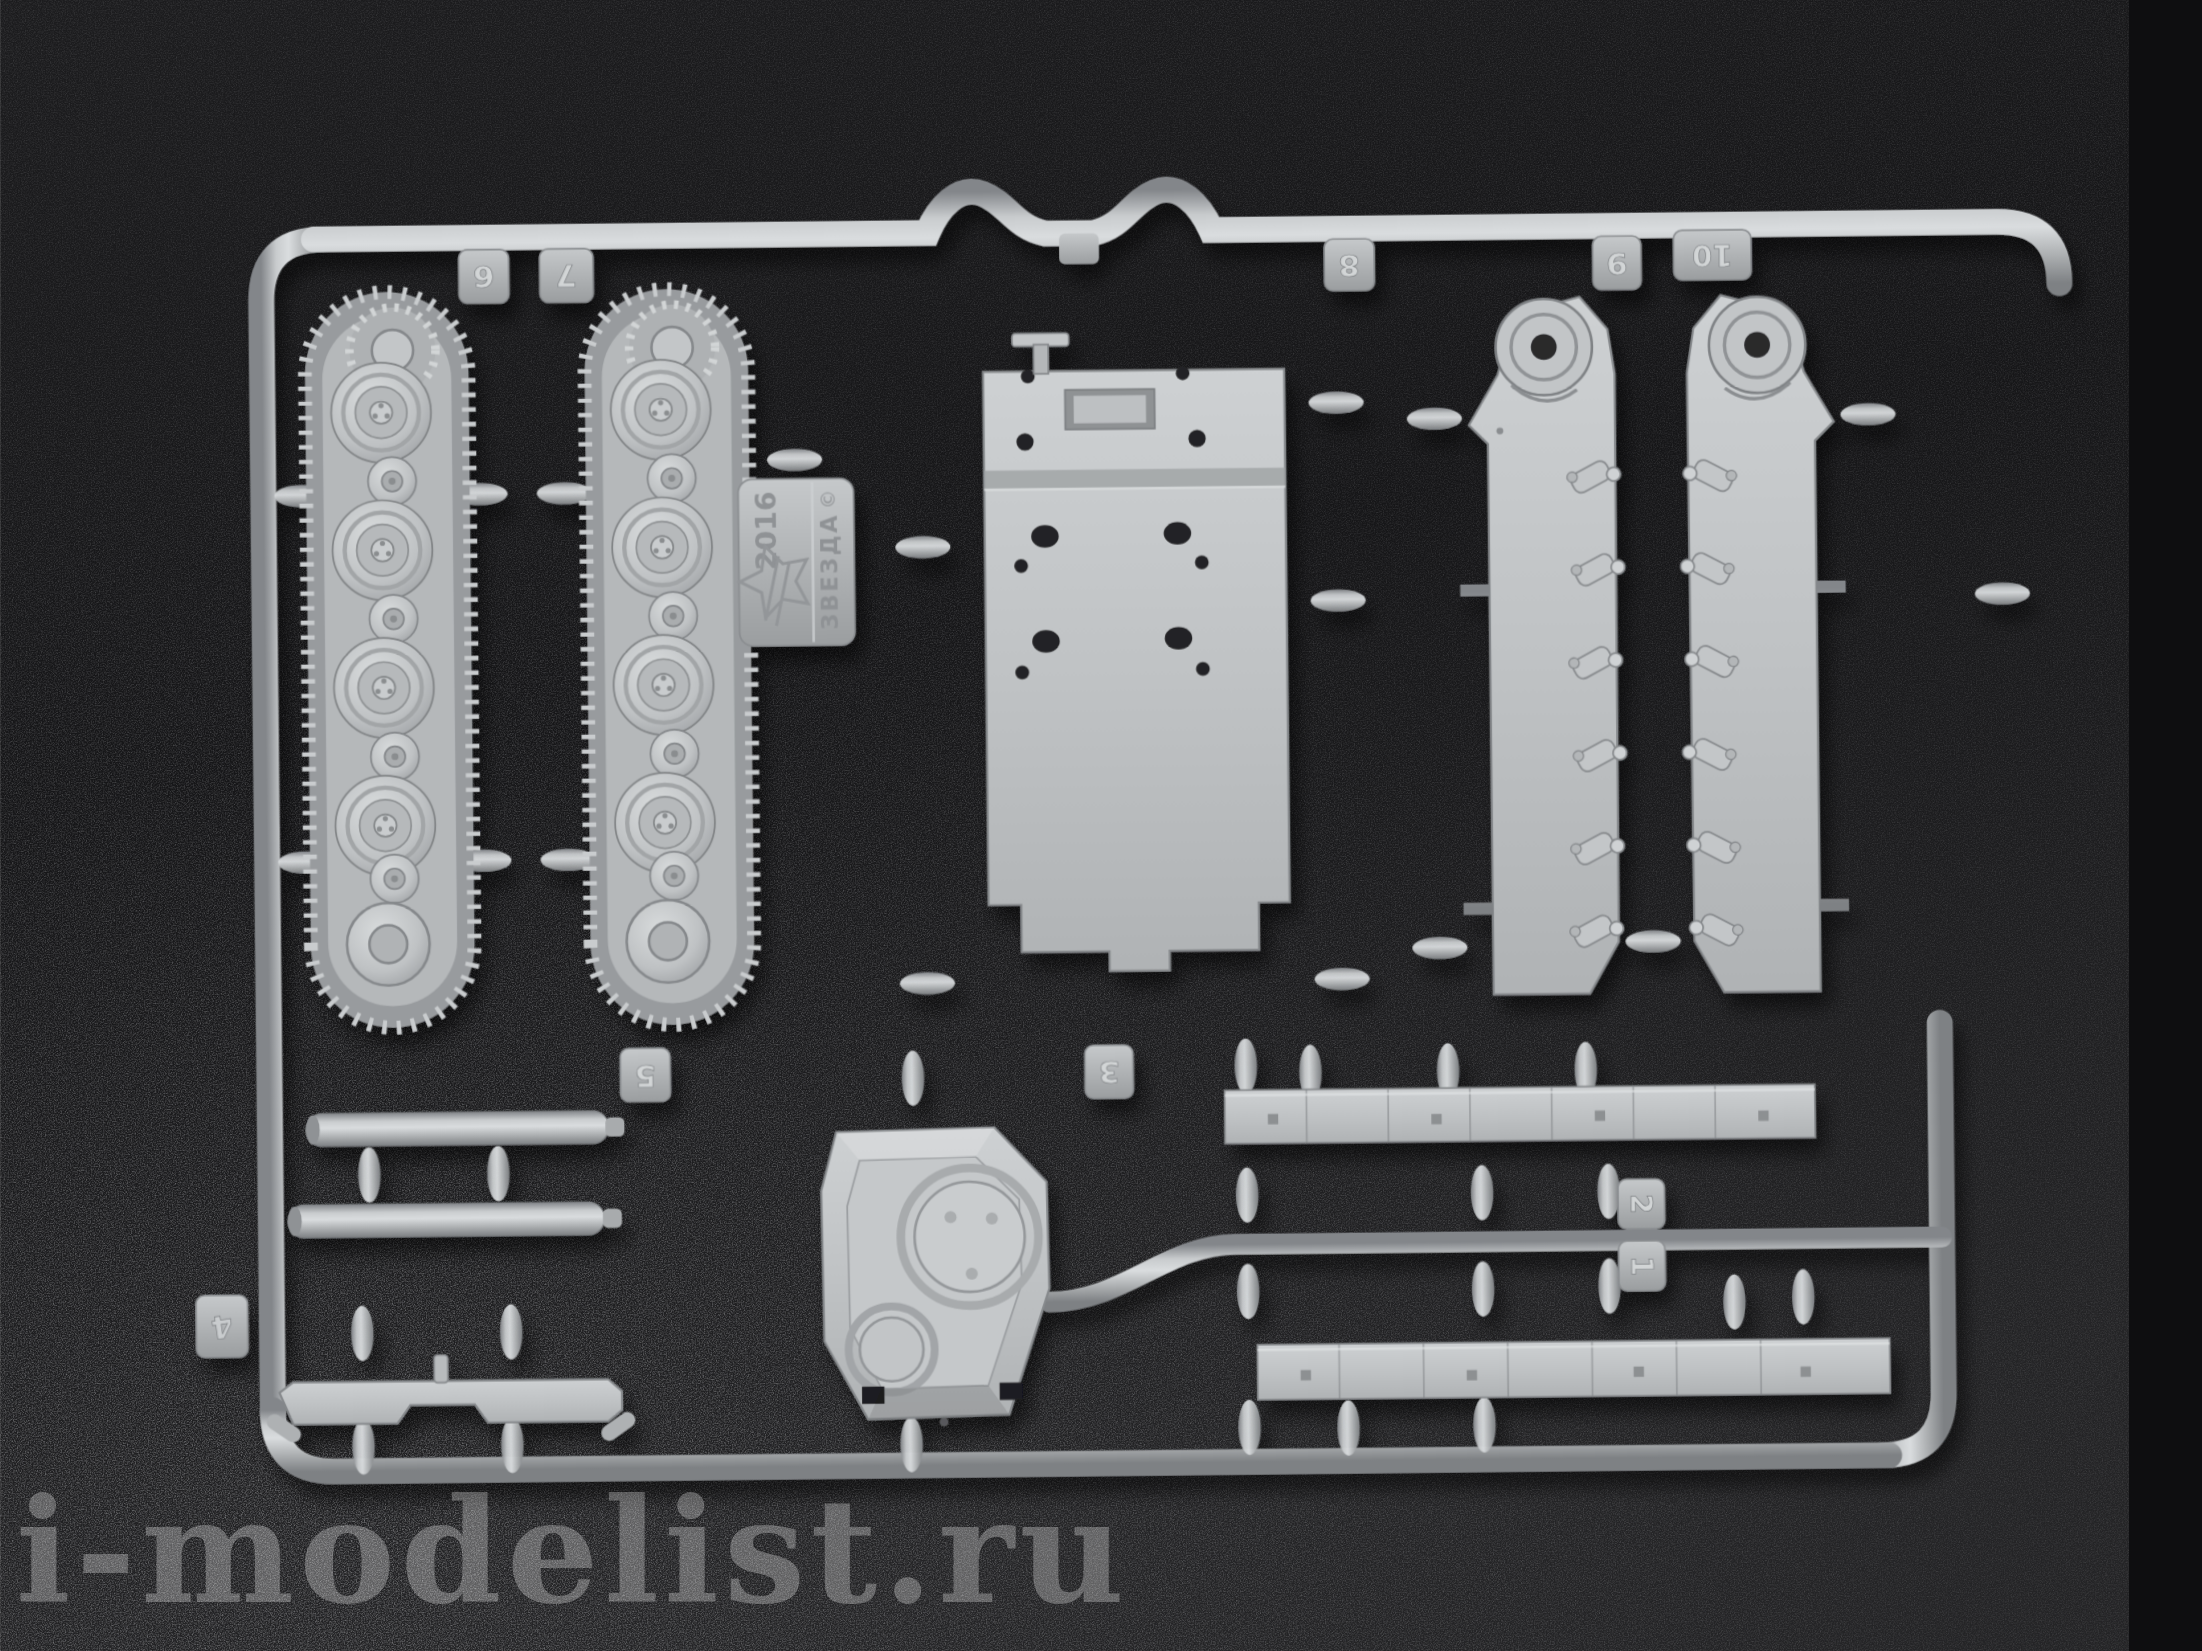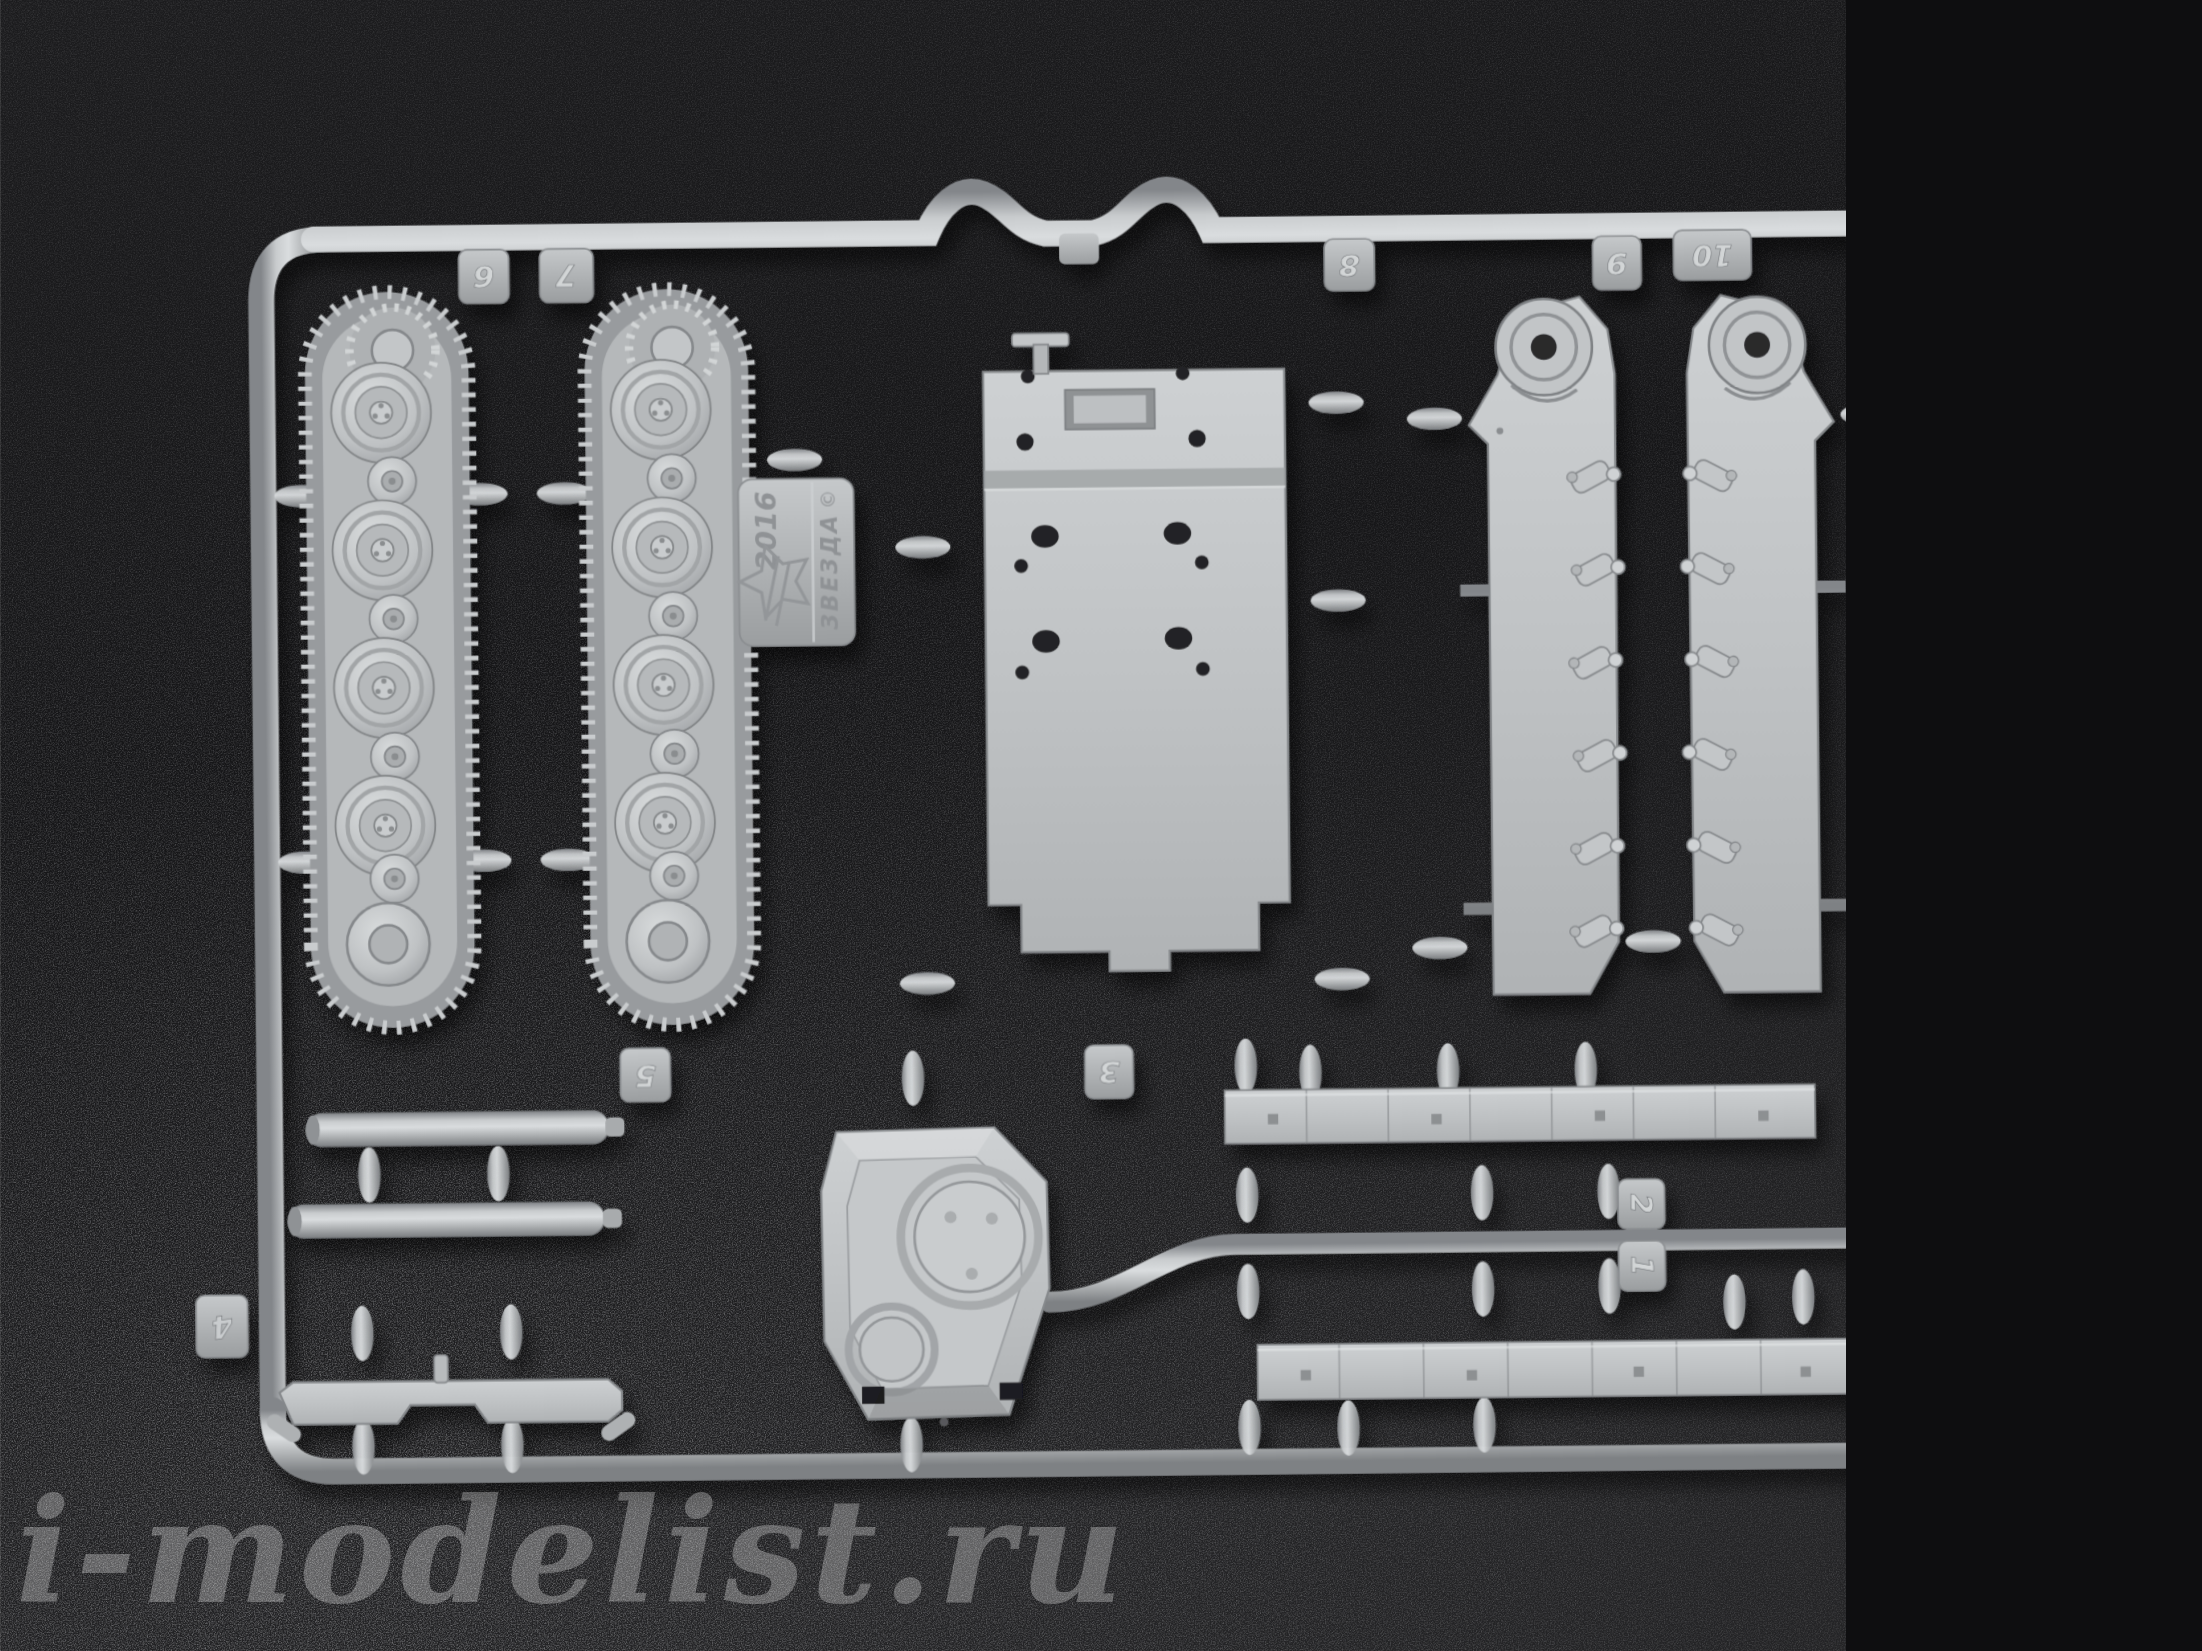--- a/index.html
+++ b/index.html
@@ -1,17 +1,17 @@
 <!DOCTYPE html>
 <html style="font-size:13.8px"><head>
 <meta charset="utf-8">
 <style>
   html,body{margin:0;padding:0;background:#0e0e10;}
-  .stage{position:relative;width:1846px;height:1652px;overflow:hidden;background:#a3a3a3;
-         font-family:"DejaVu Sans",sans-serif;font-style:italic;}
+  .stage{position:relative;width:2129px;height:1652px;overflow:hidden;background:#a3a3a3;
+         font-family:"DejaVu Sans",sans-serif;}
   svg{position:absolute;inset:0;display:block;}
   text{user-select:none;}
 </style>
 </head>
 <body>
 
 <div class="stage">
 <svg width="2203" height="1652" viewBox="0 0 2560 1920" xmlns="http://www.w3.org/2000/svg">
 <defs>
   <linearGradient id="bgGrad" x1="0" y1="0" x2="0.3" y2="1">

